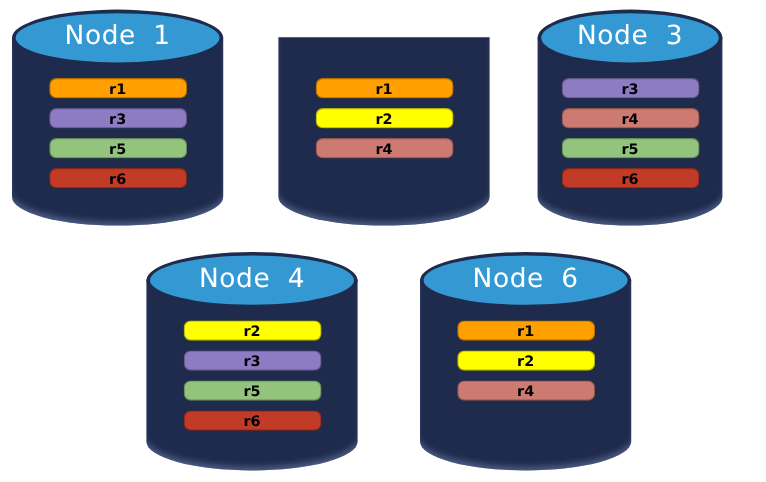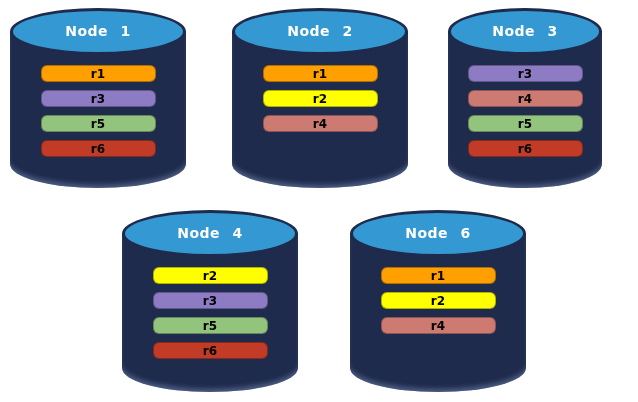--- a/index.html
+++ b/index.html
@@ -43,22 +43,22 @@
     background: var(--node-top-fill, #3499d3);
     border: 3px solid var(--node-fill, #1e2b4d);
     border-radius: 50%;
     display: flex;
     align-items: center;
     justify-content: center;
     z-index: 2;
   }
   .node-label {
     color: var(--label-color, #ffffff);
-    font-size: 14px;
-    font-weight: bold;
+    font-size: 22px;
+    font-weight: normal;
     word-spacing: 7px;
     letter-spacing: 0.5px;
     line-height: 1;
     padding-bottom: 2px;
     white-space: nowrap;
   }
   .bars {
     position: absolute;
     left: 0; right: 0;
     top: 57px;
@@ -96,23 +96,20 @@
     <div class="bars">
         <div class="bar" style="background: rgb(255, 160, 0); color: rgb(0, 0, 0);">r1</div>
         <div class="bar" style="background: rgb(141, 124, 195); color: rgb(0, 0, 0);">r3</div>
         <div class="bar" style="background: rgb(147, 196, 125); color: rgb(0, 0, 0);">r5</div>
         <div class="bar" style="background: rgb(193, 59, 39); color: rgb(0, 0, 0);">r6</div>
       </div>
   </div>
 
   <div class="cylinder node-2">
     <div class="cyl-body"></div>
-    <div class="cyl-top">
-      <span class="node-label">Node 2</span>
-    </div>
     <div class="bars">
         <div class="bar" style="background: rgb(255, 160, 0); color: rgb(0, 0, 0);">r1</div>
         <div class="bar" style="background: rgb(255, 255, 0); color: rgb(0, 0, 0);">r2</div>
         <div class="bar" style="background: rgb(205, 122, 114); color: rgb(0, 0, 0);">r4</div>
       </div>
   </div>
 
   <div class="cylinder node-3">
     <div class="cyl-body"></div>
     <div class="cyl-top">

